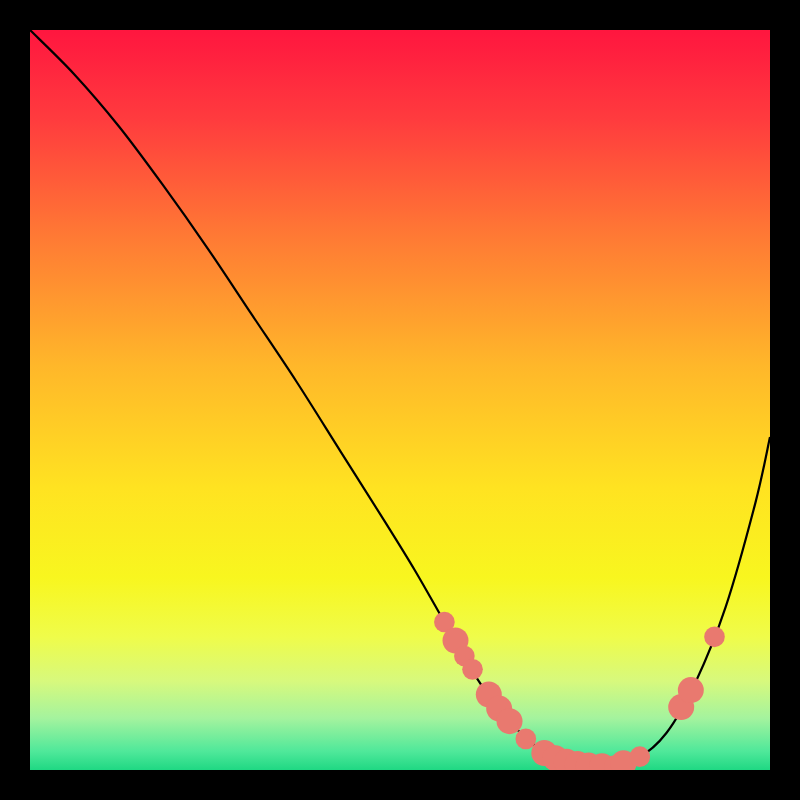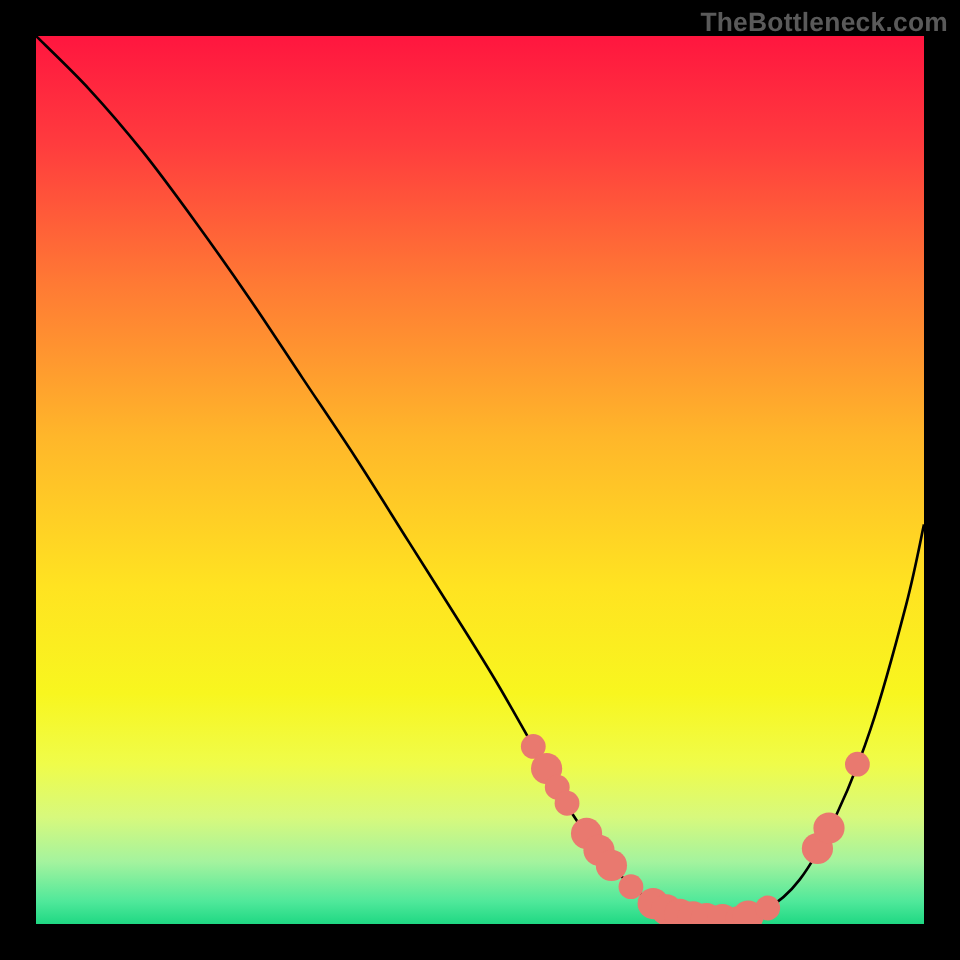--- a/index.html
+++ b/index.html
@@ -39,21 +39,20 @@
   .plot-area svg {
     display: block;
     width: 740px;
     height: 740px;
   }
 </style>
 </head>
 <body>
 
 <div class="frame">
-  <div class="watermark">TheBottleneck.com</div>
 
   <div class="plot-area">
     <svg viewBox="0 0 740 740">
       <defs>
         <linearGradient id="bg-grad" x1="0" y1="0" x2="0" y2="1">
             <stop offset="0.00%" stop-color="#ff163f"></stop>
             <stop offset="12.00%" stop-color="#ff3b3e"></stop>
             <stop offset="28.00%" stop-color="#ff7a34"></stop>
             <stop offset="45.00%" stop-color="#ffb62a"></stop>
             <stop offset="62.00%" stop-color="#ffe321"></stop>

